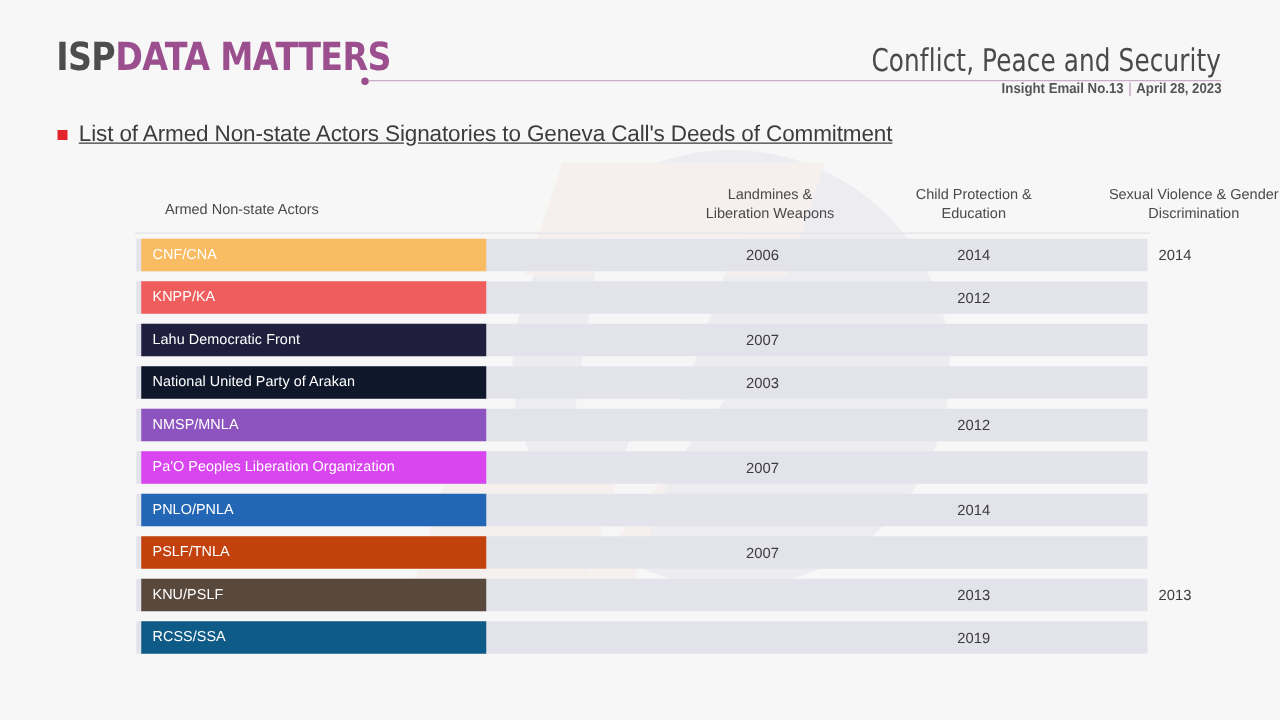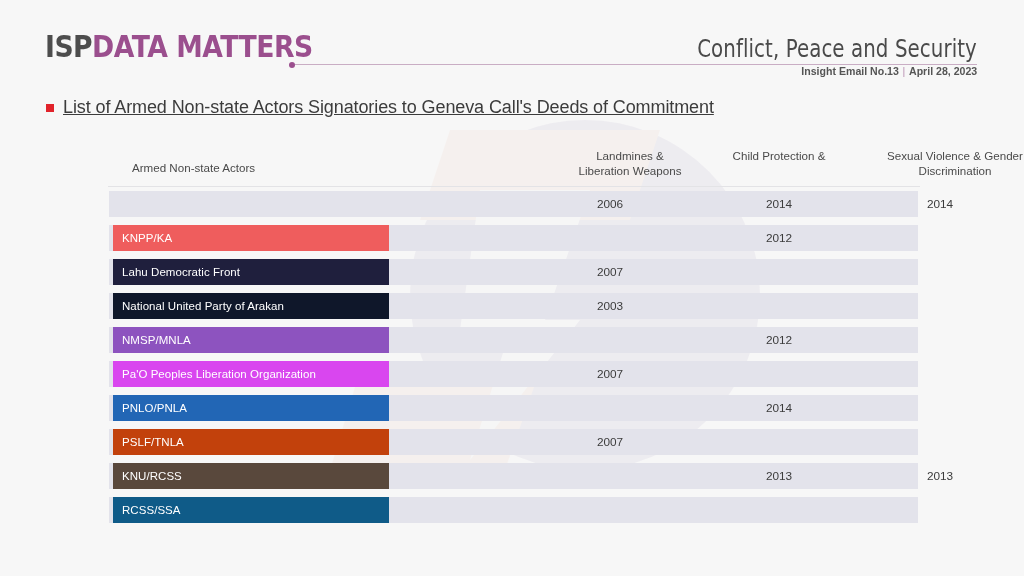--- a/index.html
+++ b/index.html
@@ -128,21 +128,21 @@
   .th {
     position: absolute;
     top: 3px;
     font-size: 11.6px;
     color: #4a4a4a;
     line-height: 15px;
     text-align: center;
   }
   .th.left { text-align: left; }
   .th-c0 { left: 24px; top: 15px; }
-  .th-c1 { left: 418px; width: 208px; }
+  .th-c1 { left: 404px; width: 208px; }
   .th-c2 { left: 586px; width: 170px; }
   .th-c3 { left: 742px; width: 210px; }
 
   #tbody { position: relative; padding-top: 4px; }
 
   .row {
     position: relative;
     height: 26px;
     margin-bottom: 8px;
   }
@@ -214,30 +214,34 @@
   <div id="thead">
     <div class="th left th-c0">
       <div>Armed Non-state Actors</div>
     </div>
     <div class="th th-c1">
       <div>Landmines &amp;</div>
       <div>Liberation Weapons</div>
     </div>
     <div class="th th-c2">
       <div>Child Protection &amp;</div>
+      <div>Education</div>
     </div>
     <div class="th th-c3">
       <div>Sexual Violence &amp; Gender</div>
       <div>Discrimination</div>
     </div>
   </div>
 
   <div id="tbody">
       <div class="row">
         <div class="row-stripe" style="background: rgb(227, 227, 235);"></div>
+        <div class="row-label" style="background: rgb(249, 188, 98);">
+          <span>CNF/CNA</span>
+        </div>
         <div class="cell cell-c1">2006</div>
         <div class="cell cell-c2">2014</div>
         <div class="cell cell-c3">2014</div>
       </div>
       <div class="row">
         <div class="row-stripe" style="background: rgb(227, 227, 235);"></div>
         <div class="row-label" style="background: rgb(239, 93, 93);">
           <span>KNPP/KA</span>
         </div>
         <div class="cell cell-c1"></div>
@@ -294,28 +298,29 @@
         <div class="row-label" style="background: #c2410c;">
           <span>PSLF/TNLA</span>
         </div>
         <div class="cell cell-c1">2007</div>
         <div class="cell cell-c2"></div>
         <div class="cell cell-c3"></div>
       </div>
       <div class="row">
         <div class="row-stripe" style="background: rgb(227, 227, 235);"></div>
         <div class="row-label" style="background: rgb(89, 72, 60);">
-          <span>KNU/RCSS</span>
+          <span>KNU/PSLF</span>
         </div>
         <div class="cell cell-c1"></div>
         <div class="cell cell-c2">2013</div>
         <div class="cell cell-c3">2013</div>
       </div>
       <div class="row">
         <div class="row-stripe" style="background: rgb(227, 227, 235);"></div>
         <div class="row-label" style="background: rgb(15, 91, 136);">
           <span>RCSS/SSA</span>
         </div>
         <div class="cell cell-c1"></div>
+        <div class="cell cell-c2">2019</div>
         <div class="cell cell-c3"></div>
       </div>
     </div>
 </div>
 
 </body></html>

